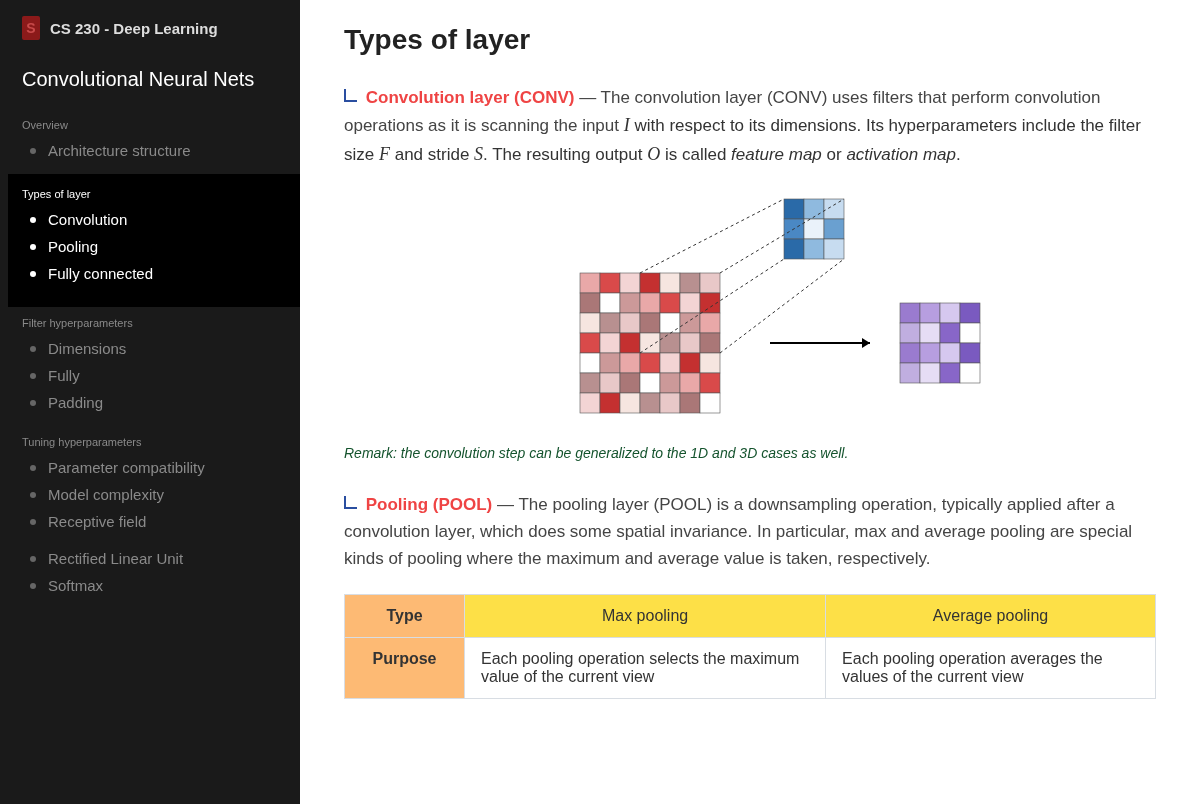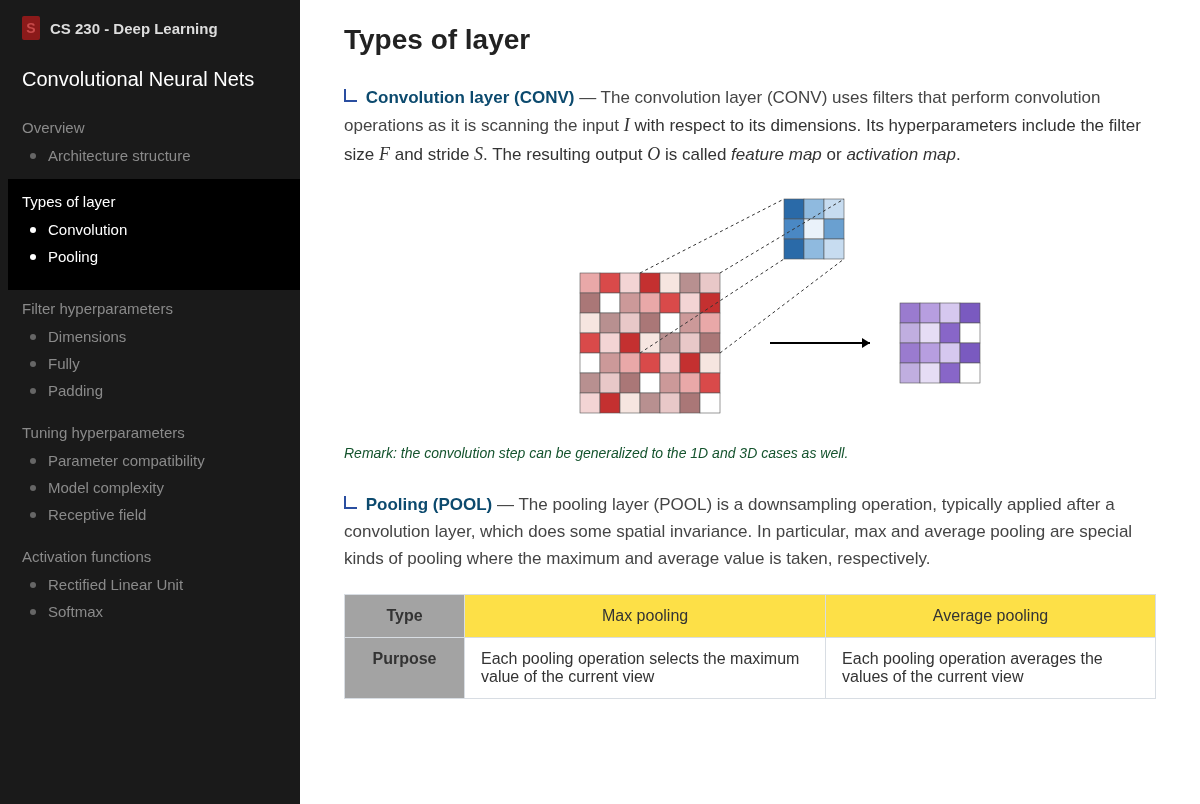--- a/index.html
+++ b/index.html
@@ -38,21 +38,21 @@
   content:"S"; position:absolute; inset:0; display:flex; align-items:center; justify-content:center;
   color:#c84a4a; font-weight:bold; font-size:14px;
 }
 .page-subtitle {
   color: #fff;
   font-size: 20px;
   font-weight: 500;
   padding: 10px 14px 18px 14px;
 }
 .section-header {
-  font-size: 15px;
+  font-size: 11px;
   color: #8a8a8a;
   padding: 10px 14px 6px 14px;
 }
 .section-header.active { color: #fff; }
 .section-block.active { background: #000; padding-bottom: 10px; padding-top: 4px; }
 .nav-list { list-style: none; padding: 0 0 10px 0; }
 .nav-item {
   position: relative;
   padding: 5px 14px 5px 40px;
   font-size: 15px;
@@ -93,42 +93,42 @@
   font-weight: 700;
   color: #222;
   margin-bottom: 28px;
 }
 .entry { margin-bottom: 22px; line-height: 1.6; font-size: 17px; }
 .link-icon {
   display:inline-block; width:13px; height:13px;
   border:2px solid #2a4ea0; border-top:none; border-right:none;
   margin-right:4px; position:relative; top:-1px;
 }
-.entry-title { color: #0c4a6e; font-weight: 700; }
+.entry-title { color: #ef4444; font-weight: 700; }
 .dash { color: #444; }
 .mathvar { font-family: "Times New Roman", serif; font-style: italic; font-size: 18px; }
 em.term { font-style: italic; }
 .remark { color: #14532d; font-style: italic; margin: 18px 0 30px 0; font-size: 14px; }
 .figure { text-align: center; margin: 24px 0 10px 0; }
 .figure svg { max-width: 560px; }
 
 table.pool {
   width: 100%;
   border-collapse: collapse;
   margin-top: 14px;
   font-size: 16px;
 }
 table.pool th, table.pool td {
   border: 1px solid #d8dde3;
   padding: 12px 16px;
   text-align: left;
   vertical-align: top;
 }
 table.pool th.rowhead {
-  background: #a3a3a3;
+  background: #fdba74;
   font-weight: 700;
   text-align: center;
   width: 120px;
 }
 table.pool thead th { background:#fde047; text-align:center; font-weight:500; }
 table.pool thead th.rowhead { font-weight:700; }
 </style>
 </head>
 <body>
 
@@ -144,40 +144,40 @@
           <div class="section-header">Overview</div>
           <ul class="nav-list">
             <li class="nav-item">Architecture structure</li>
           </ul>
         </div>
         <div class="section-block active">
           <div class="section-header active">Types of layer</div>
           <ul class="nav-list">
             <li class="nav-item">Convolution</li>
             <li class="nav-item">Pooling</li>
+            <li class="nav-item">Fully connected</li>
           </ul>
         </div>
         <div class="section-block">
           <div class="section-header">Filter hyperparameters</div>
           <ul class="nav-list">
             <li class="nav-item">Dimensions</li>
             <li class="nav-item">Fully</li>
             <li class="nav-item">Padding</li>
           </ul>
         </div>
         <div class="section-block">
           <div class="section-header">Tuning hyperparameters</div>
           <ul class="nav-list">
             <li class="nav-item">Parameter compatibility</li>
             <li class="nav-item">Model complexity</li>
             <li class="nav-item">Receptive field</li>
           </ul>
         </div>
         <div class="section-block">
-          <div class="section-header">Activation functions</div>
           <ul class="nav-list">
             <li class="nav-item">Rectified Linear Unit</li>
             <li class="nav-item">Softmax</li>
           </ul>
         </div>
       </div>
   </nav>
 
   <main class="main">
     <h1 class="title">Types of layer</h1>

